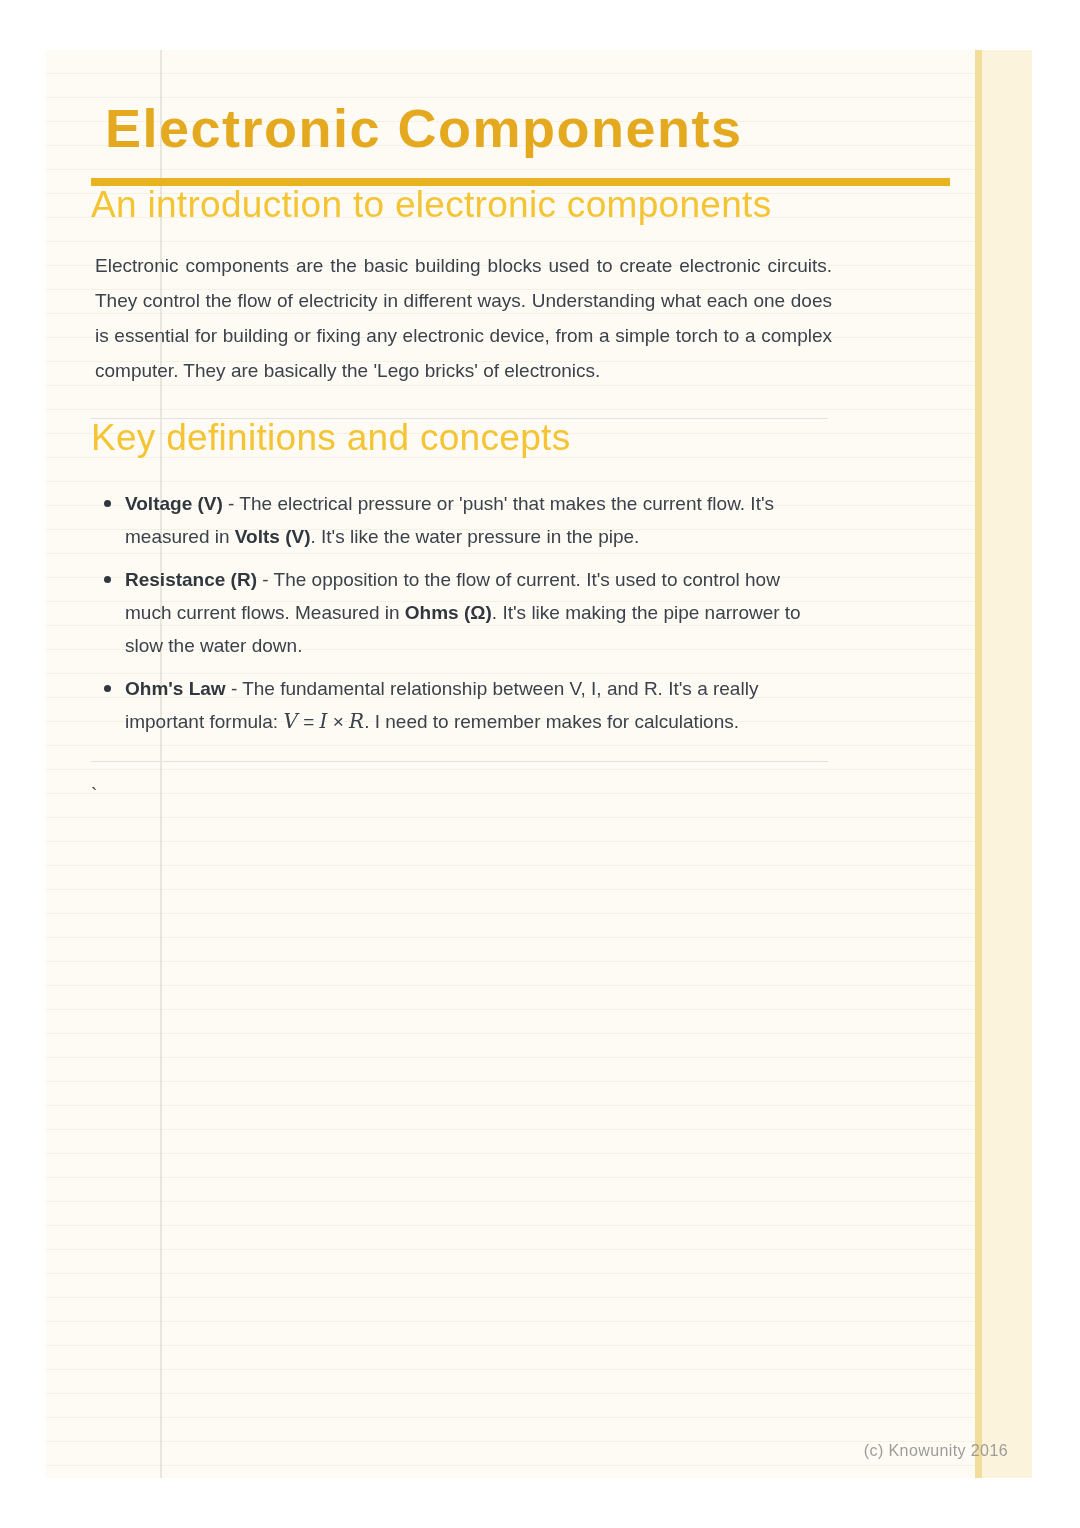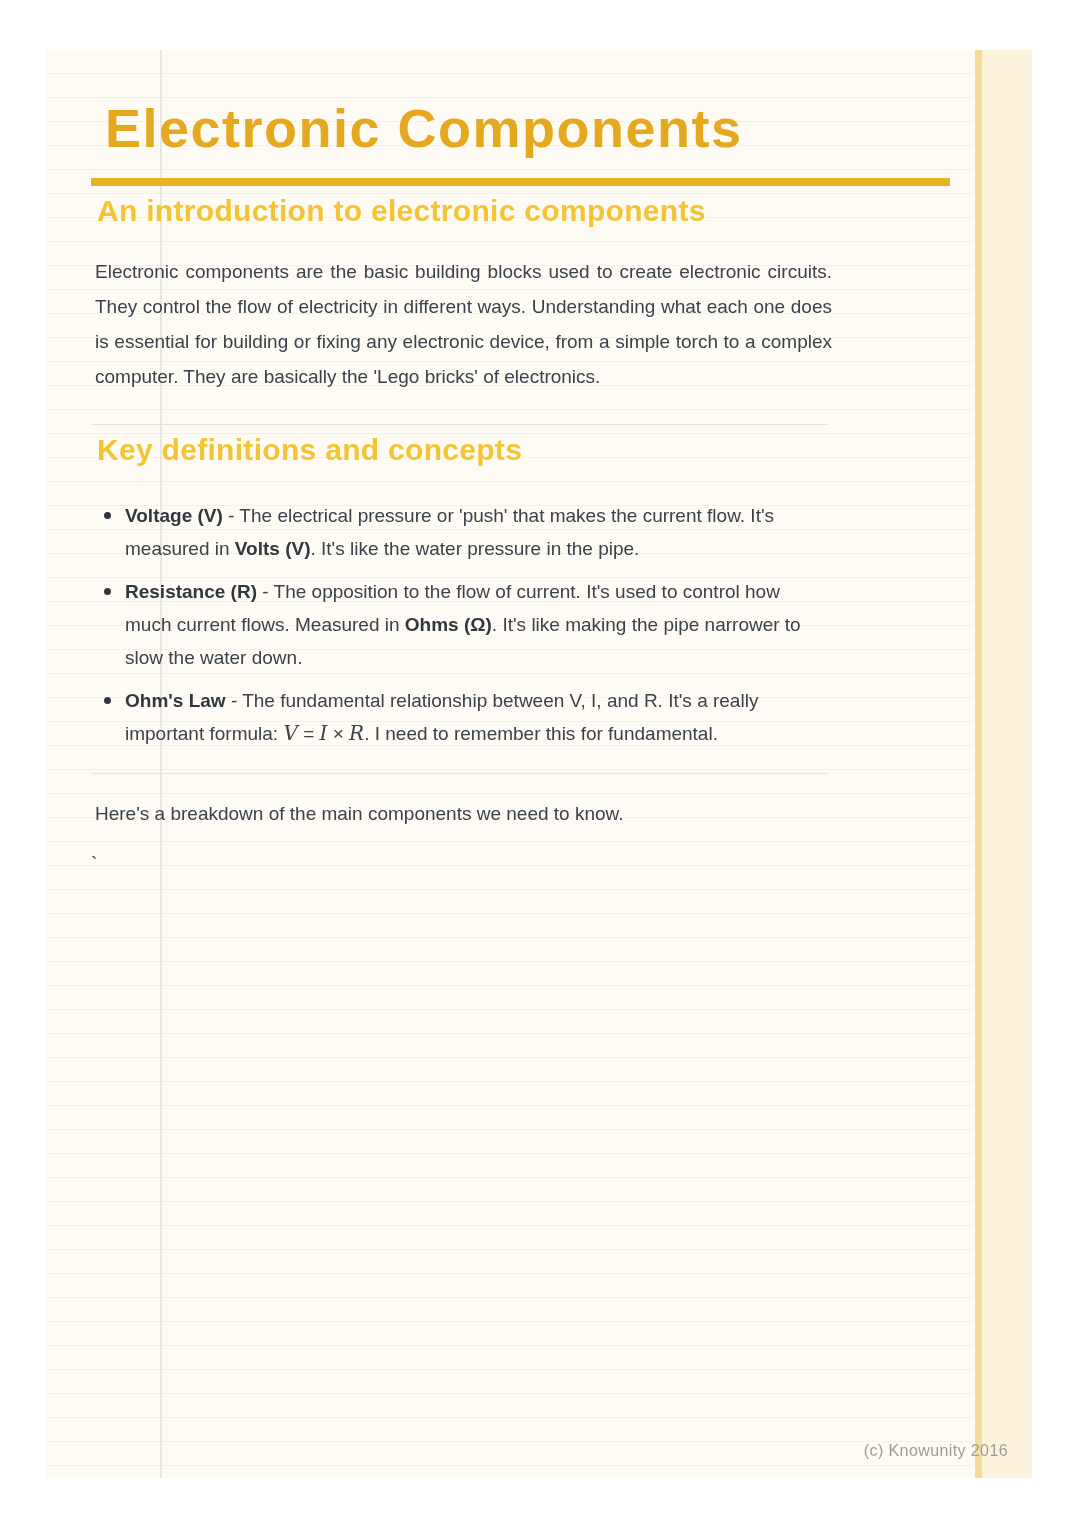--- a/index.html
+++ b/index.html
@@ -74,24 +74,24 @@
   }
 
   .title-rule {
     margin-top: 18px;
     width: 859px;
     height: 8px;
     background: #E8B31E;
   }
 
   h2.section-heading {
-    margin: 6px;
-    font-size: 30px;
+    margin: 0;
+    font-size: 37px;
     line-height: 38px;
-    font-weight: 700;
+    font-weight: 400;
     letter-spacing: 0.3px;
     color: #F4C434;
   }
 
   .h2-intro       { margin-top: 42px; }
   .h2-definitions { margin-top: 33px; }
   .h2-components  { margin-top: 32px; }
 
   p.body-para {
     margin: 24px 0 0 4px;
@@ -184,26 +184,25 @@
 
     <p class="body-para">Electronic components are the basic building blocks used to create electronic circuits. They control the flow of electricity in different ways. Understanding what each one does is essential for building or fixing any electronic device, from a simple torch to a complex computer. They are basically the 'Lego bricks' of electronics.</p>
 
     <hr class="section-divider">
 
     <h2 class="section-heading h2-definitions">Key definitions and concepts</h2>
 
     <ul class="def-list">
         <li><span class="seg-b">Voltage (V)</span><span> - The electrical pressure or 'push' that makes the current flow. It's measured in </span><span class="seg-b">Volts (V)</span><span>. It's like the water pressure in the pipe.</span></li>
         <li><span class="seg-b">Resistance (R)</span><span> - The opposition to the flow of current. It's used to control how much current flows. Measured in </span><span class="seg-b">Ohms (Ω)</span><span>. It's like making the pipe narrower to slow the water down.</span></li>
-        <li><span class="seg-b">Ohm's Law</span><span> - The fundamental relationship between V, I, and R. It's a really important formula: </span><span class="seg-m">V</span><span> = </span><span class="seg-m">I</span><span> × </span><span class="seg-m">R</span><span>. I need to remember this for fundamental.</span></li>
+        <li><span class="seg-b">Ohm's Law</span><span> - The fundamental relationship between V, I, and R. It's a really important formula: </span><span class="seg-m">V</span><span> = </span><span class="seg-m">I</span><span> × </span><span class="seg-m">R</span><span>. I need to remember makes for calculations.</span></li>
       </ul>
 
     <hr class="section-divider divider-2">
 
 
-    <p class="body-para left">Here's a breakdown of the main components we need to know.</p>
 
     <div class="stray-backtick">`</div>
 
   </div>
 
   <div class="footer-credit">(c) Knowunity 2016</div>
 </div>
 
 </body></html>

